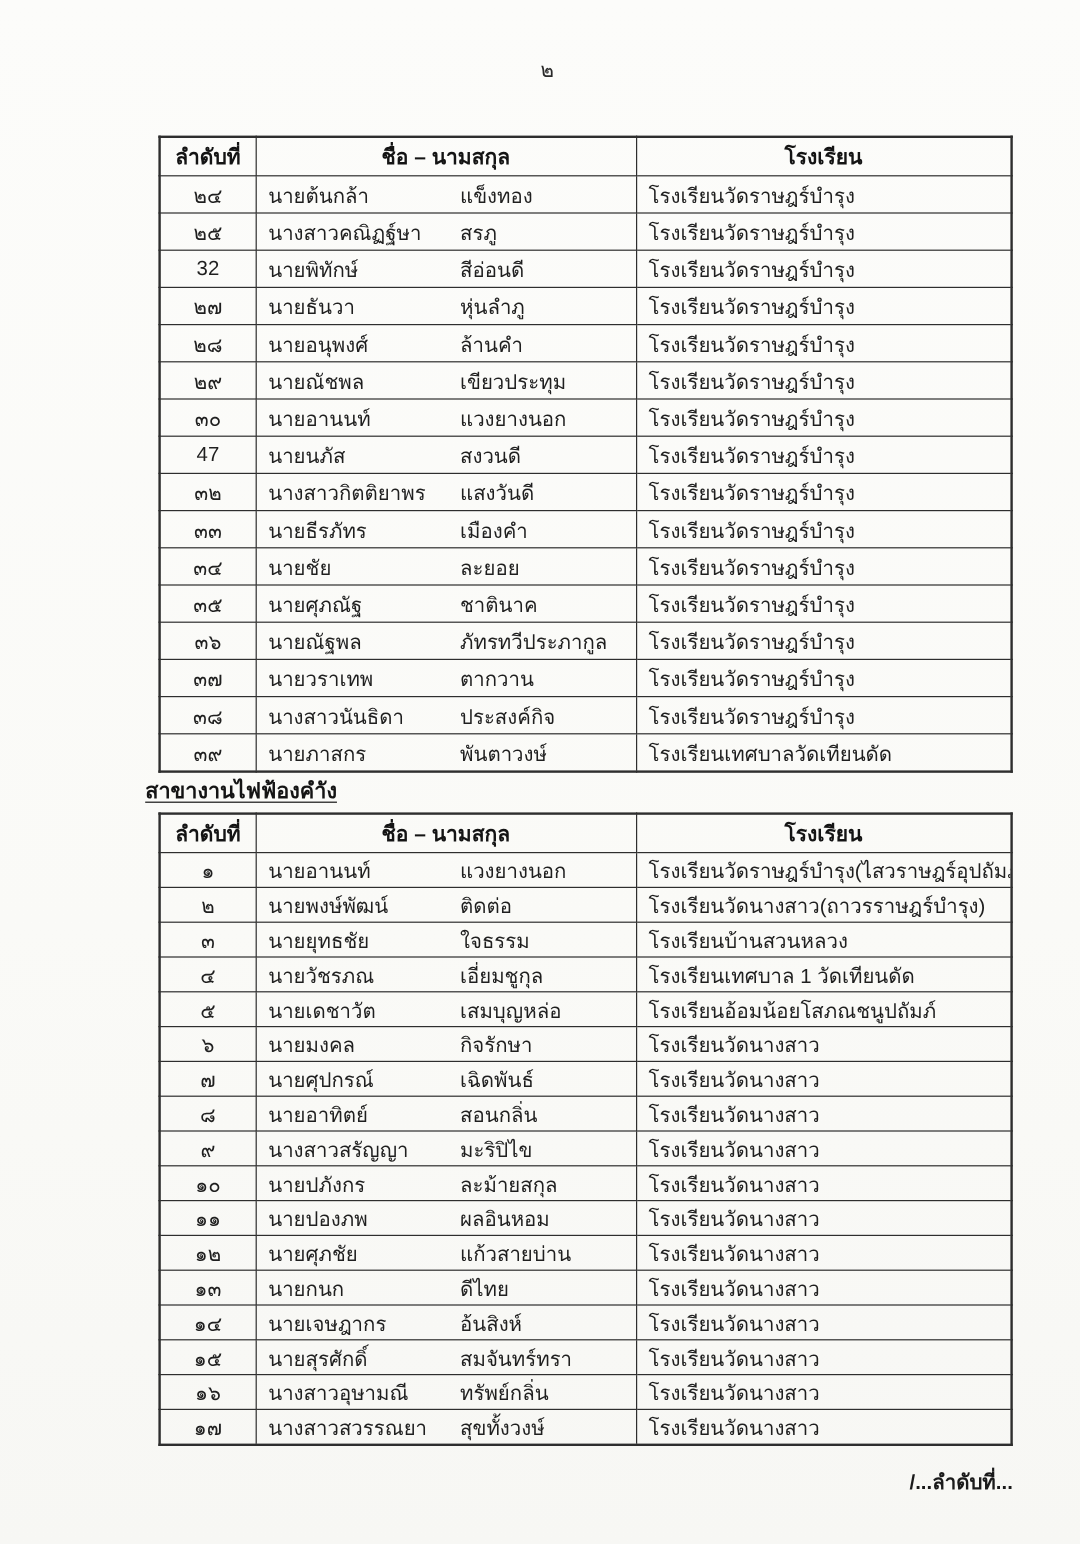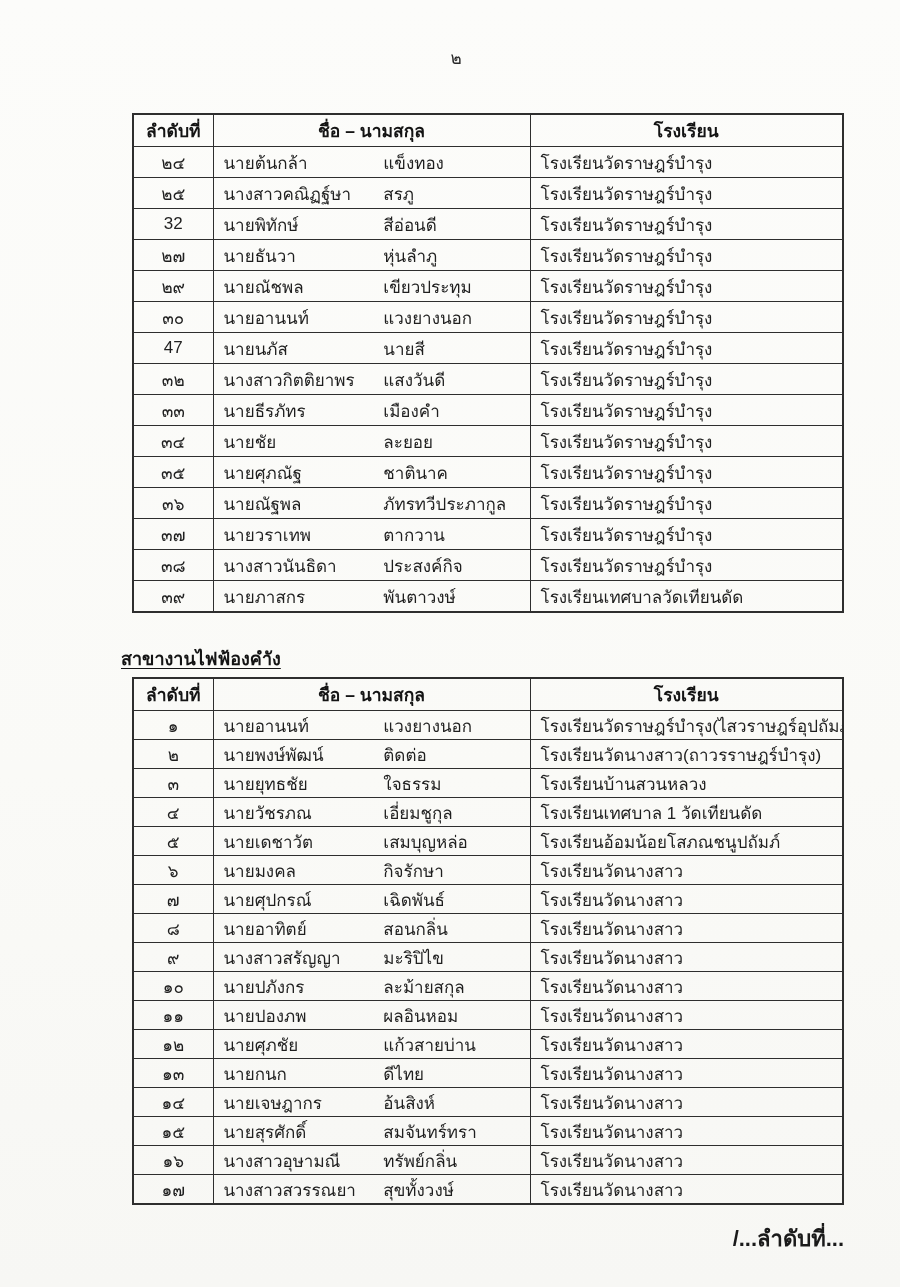--- a/index.html
+++ b/index.html
@@ -74,21 +74,21 @@
     font-size: 18px;
     font-weight: bold;
     text-decoration: underline;
     text-underline-offset: 3px;
     color: #141414;
   }
   .footer-note {
     position: absolute;
     right: 56px;
     top: 1221px;
-    font-size: 22px;
+    font-size: 17px;
     font-weight: bold;
     color: #1a1a1a;
   }
 </style>
 </head>
 <body>
 
 <div class="page">
 
   <div class="page-number">๒</div>
@@ -141,20 +141,30 @@
           <td class="cell-no">๒๗</td>
           <td class="cell-name">
             <div class="name-wrap">
               <span class="name-first">นายธันวา</span>
               <span class="name-last">หุ่นลำภู</span>
             </div>
           </td>
           <td class="cell-school">โรงเรียนวัดราษฎร์บำรุง</td>
         </tr>
         <tr>
+          <td class="cell-no">๒๘</td>
+          <td class="cell-name">
+            <div class="name-wrap">
+              <span class="name-first">นายอนุพงศ์</span>
+              <span class="name-last">ล้านคำ</span>
+            </div>
+          </td>
+          <td class="cell-school">โรงเรียนวัดราษฎร์บำรุง</td>
+        </tr>
+        <tr>
           <td class="cell-no">๒๙</td>
           <td class="cell-name">
             <div class="name-wrap">
               <span class="name-first">นายณัชพล</span>
               <span class="name-last">เขียวประทุม</span>
             </div>
           </td>
           <td class="cell-school">โรงเรียนวัดราษฎร์บำรุง</td>
         </tr>
         <tr>
@@ -165,21 +175,21 @@
               <span class="name-last">แวงยางนอก</span>
             </div>
           </td>
           <td class="cell-school">โรงเรียนวัดราษฎร์บำรุง</td>
         </tr>
         <tr>
           <td class="cell-no">47</td>
           <td class="cell-name">
             <div class="name-wrap">
               <span class="name-first">นายนภัส</span>
-              <span class="name-last">นายสี</span>
+              <span class="name-last">สงวนดี</span>
             </div>
           </td>
           <td class="cell-school">โรงเรียนวัดราษฎร์บำรุง</td>
         </tr>
         <tr>
           <td class="cell-no">๓๒</td>
           <td class="cell-name">
             <div class="name-wrap">
               <span class="name-first">นางสาวกิตติยาพร</span>
               <span class="name-last">แสงวันดี</span>

